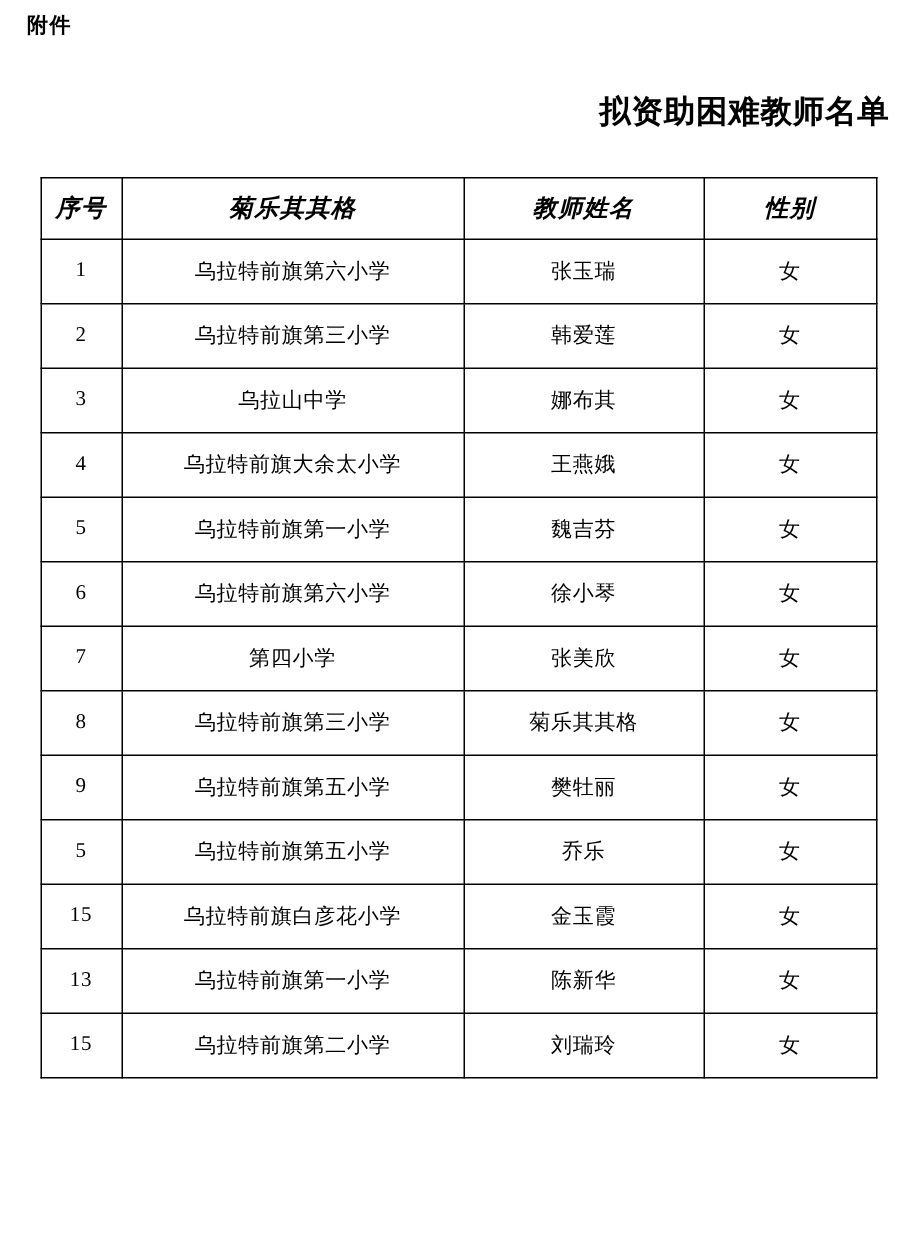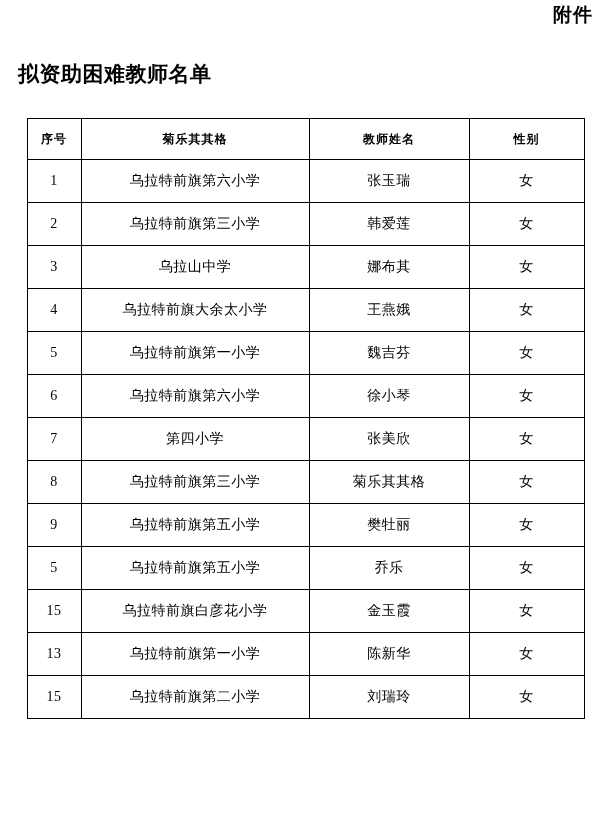--- a/index.html
+++ b/index.html
@@ -15,39 +15,38 @@
     overflow: hidden;
   }
   .page {
     position: relative;
     width: 611px;
     height: 838px;
     box-sizing: border-box;
     padding: 0 18px;
   }
   .attachment-label {
-    font-family: Liberation Mono, monospace;
+    font-family: Liberation Sans, sans-serif;
     font-weight: bold;
-    font-size: 19px;
+    font-size: 14px;
     letter-spacing: 1px;
     padding-top: 6px;
     padding-left: 0px;
     line-height: 20px;
-    text-align: right;
   }
   .doc-title {
     text-align: center;
     font-weight: bold;
     font-size: 21px;
     letter-spacing: 0.5px;
     margin-top: 32px;
     line-height: 28px;
   }
   .doc-subtitle {
-    text-align: left;
+    text-align: right;
     font-weight: bold;
     font-size: 21px;
     letter-spacing: 0.5px;
     margin-top: 34px;
     line-height: 28px;
   }
   table.roster {
     border-collapse: collapse;
     width: 557px;
     margin: 30px auto 0 auto;
@@ -55,23 +54,24 @@
   }
   table.roster th,
   table.roster td {
     border: 1px solid #000000;
     text-align: center;
     vertical-align: middle;
     font-family: "Liberation Serif", "DejaVu Serif", serif;
   }
   table.roster th {
     font-weight: bold;
-    font-size: 12px;
+    font-size: 16px;
     height: 38px;
     letter-spacing: 1px;
+    font-style: italic;
   }
   table.roster td {
     font-size: 14px;
     height: 40px;
     letter-spacing: 0.5px;
   }
   td.col-no {
     font-size: 13px;
   }
   col.c-no { width: 54px; }

